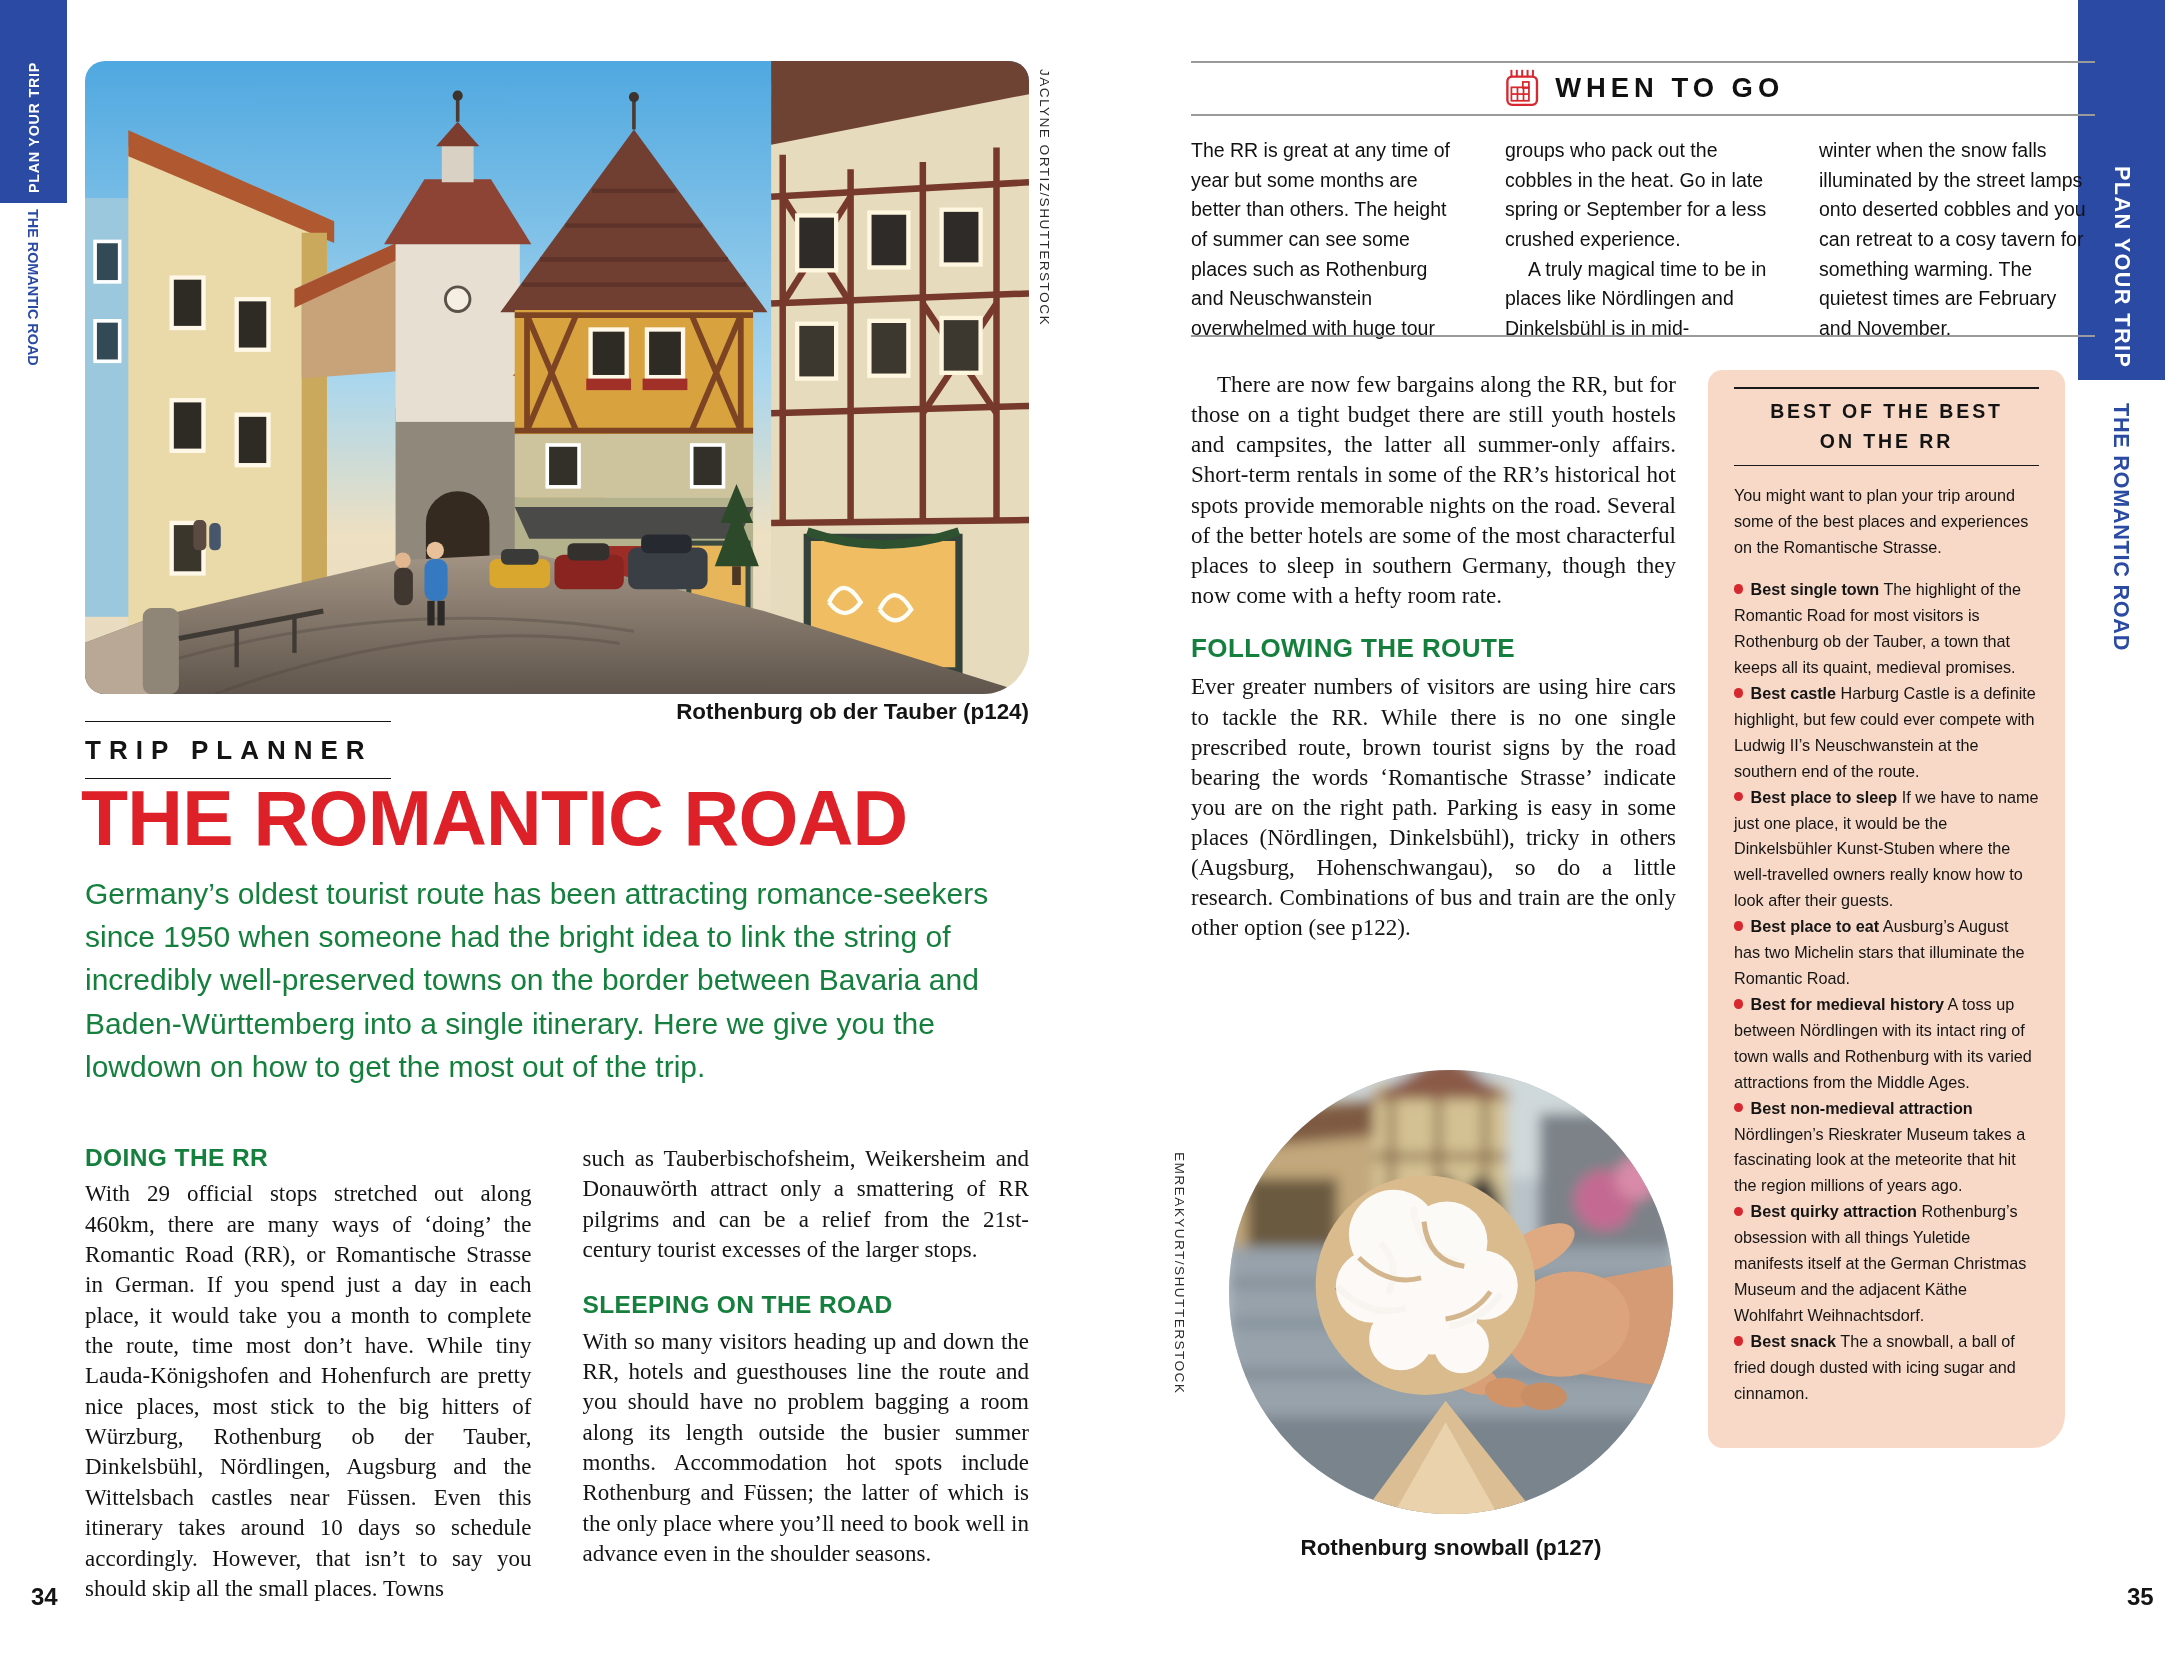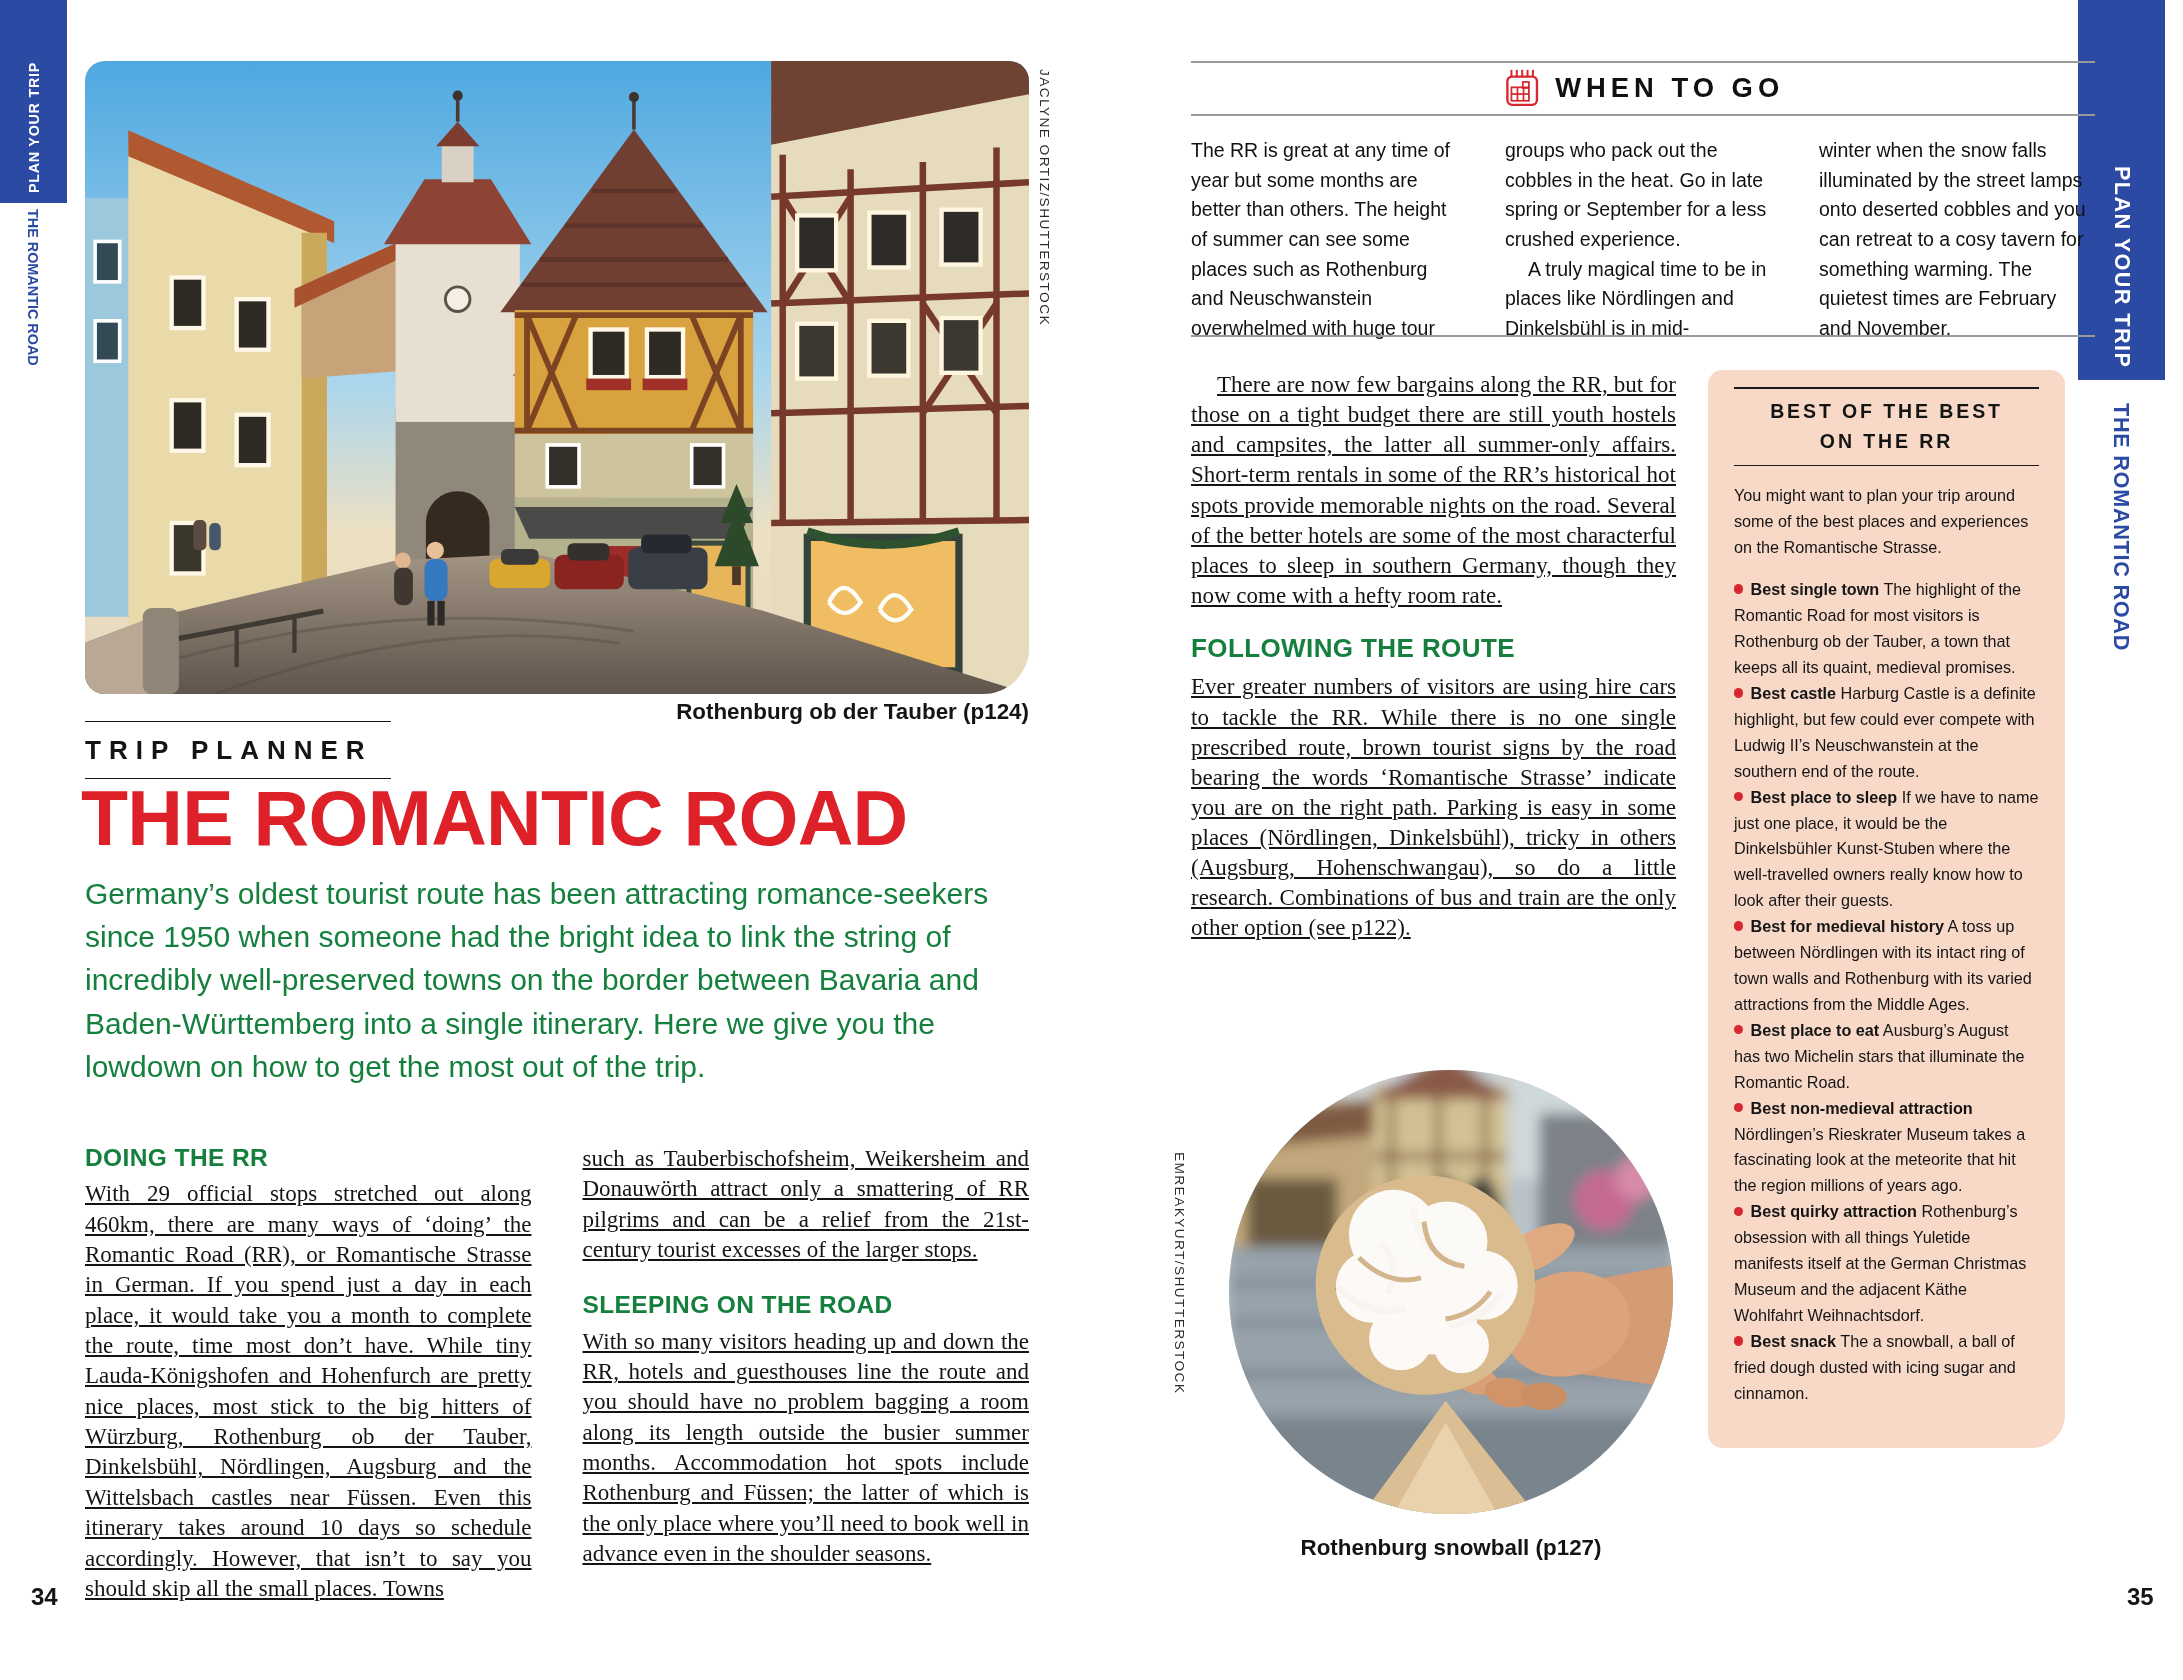--- a/index.html
+++ b/index.html
@@ -25,21 +25,21 @@
   .photo-credit{position:absolute;font-size:13.7px;letter-spacing:1.4px;color:#2a2a2a;white-space:nowrap;}
   #credit-left{left:1037px;top:69px;}
   #caption-left{position:absolute;left:85px;top:699px;width:944px;text-align:right;font-weight:bold;font-size:22.4px;}
   #kicker-block{position:absolute;left:85px;top:721px;width:306px;border-top:1.4px solid #141414;border-bottom:1.4px solid #141414;padding:13px 0 11.6px 0;}
   #kicker-block .kicker{font-size:26px;font-weight:bold;letter-spacing:8px;}
   #page-title{position:absolute;left:81px;top:774px;width:953px;font-size:77px;font-weight:bold;letter-spacing:-0.7px;color:#de2128;white-space:nowrap;}
   #intro{position:absolute;left:85px;top:872px;width:944px;font-size:30px;line-height:1.44;color:#15803d;}
   #left-cols{position:absolute;left:85px;top:1144px;width:944px;display:flex;gap:51px;}
   .col{width:454px;}
   .red-head{font-size:24.5px;font-weight:bold;color:#15803d;margin:0 0 7.2px 0;letter-spacing:0.4px;}
-  .serif{font-family:"Liberation Serif",serif;font-size:23px;line-height:1.32;text-align:justify;color:#141414;margin:0;text-decoration:underline;}
+  .serif{font-family:"Liberation Serif",serif;font-size:23px;line-height:1.32;text-align:justify;color:#141414;margin:0;}
   .serif.indent{text-indent:26px;}
   .mt-head{margin-top:26px;}
   .pagenum{position:absolute;font-size:24px;font-weight:bold;color:#141414;}
   #pagenum-left{left:31px;top:1583px;}
   #pagenum-right{left:2127px;top:1583px;}
 
   
   .rule{position:absolute;background:#9a9a9a;height:2.2px;left:1191px;width:904px;}
   #wtg-rule-1{top:61px;}
   #wtg-rule-2{top:114px;}
@@ -347,22 +347,22 @@
     <div class="box-rule"></div>
     <div class="box-title">
       <span>BEST OF THE BEST</span><br>
       <span>ON THE RR</span>
     </div>
     <div class="box-rule"></div>
     <p class="box-intro">You might want to plan your trip around some of the best places and experiences on the Romantische Strasse.</p>
     <p class="best-item"><span class="dot"></span><b>Best single town</b><span> The highlight of the Romantic Road for most visitors is Rothenburg ob der Tauber, a town that keeps all its quaint, medieval promises.</span></p>
     <p class="best-item"><span class="dot"></span><b>Best castle</b><span> Harburg Castle is a definite highlight, but few could ever compete with Ludwig II’s Neuschwanstein at the southern end of the route.</span></p>
     <p class="best-item"><span class="dot"></span><b>Best place to sleep</b><span> If we have to name just one place, it would be the Dinkelsbühler Kunst-Stuben where the well-travelled owners really know how to look after their guests.</span></p>
+    <p class="best-item"><span class="dot"></span><b>Best place to eat</b><span> Ausburg’s August has two Michelin stars that illuminate the Romantic Road.</span></p>
     <p class="best-item"><span class="dot"></span><b>Best for medieval history</b><span> A toss up between Nördlingen with its intact ring of town walls and Rothenburg with its varied attractions from the Middle Ages.</span></p>
-    <p class="best-item"><span class="dot"></span><b>Best place to eat</b><span> Ausburg’s August has two Michelin stars that illuminate the Romantic Road.</span></p>
     <p class="best-item"><span class="dot"></span><b>Best non-medieval attraction</b><span> Nördlingen’s Rieskrater Museum takes a fascinating look at the meteorite that hit the region millions of years ago.</span></p>
     <p class="best-item"><span class="dot"></span><b>Best quirky attraction</b><span> Rothenburg’s obsession with all things Yuletide manifests itself at the German Christmas Museum and the adjacent Käthe Wohlfahrt Weihnachtsdorf.</span></p>
     <p class="best-item"><span class="dot"></span><b>Best snack</b><span> The a snowball, a ball of fried dough dusted with icing sugar and cinnamon.</span></p>
   </div>
 
   <div id="pagenum-right" class="pagenum">35</div>
 
 </div>
 
 

